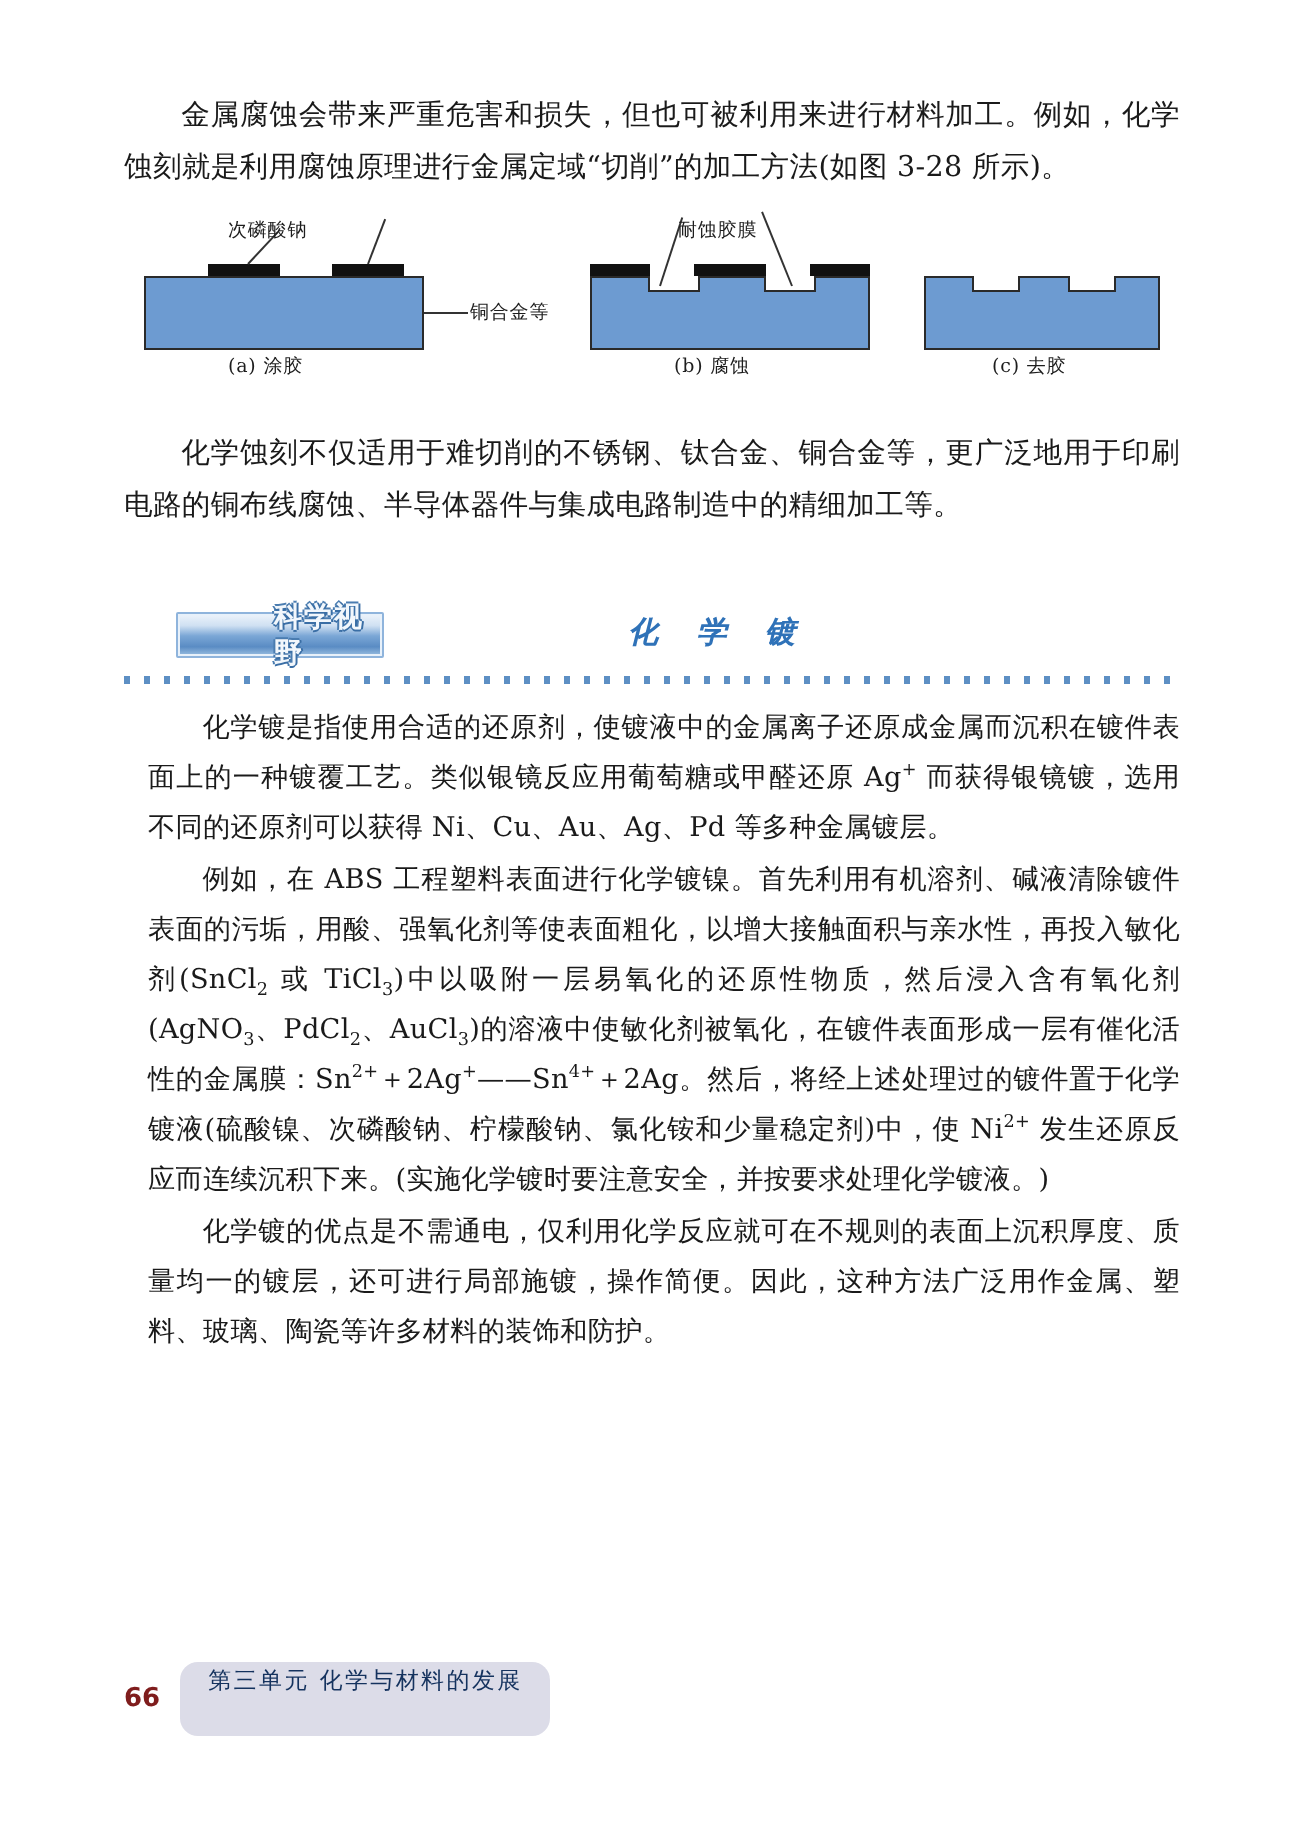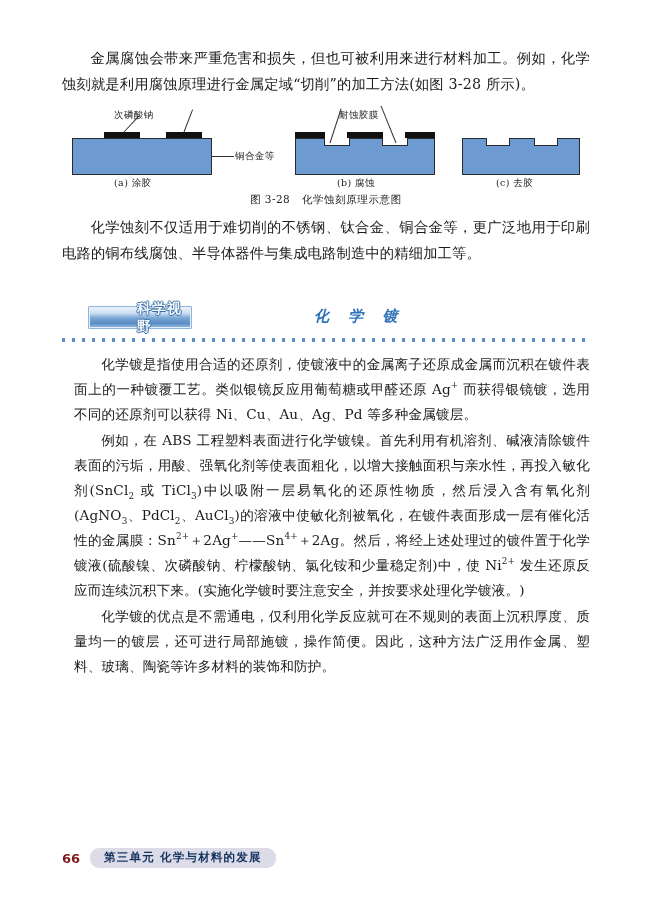--- a/index.html
+++ b/index.html
@@ -168,23 +168,23 @@
   }
   .folio {
     font-family: "DejaVu Sans", "Liberation Sans", sans-serif;
     font-weight: bold;
     font-size: 13px;
     color: #7f1d1d;
   }
   .footer-chip {
     background: #dcdce8;
     border-radius: 9px;
-    padding: 2px 14px 3px 14px;
+    padding: 2px 14px 20px 14px;
     font-size: 11.5px;
-    font-weight: bold;
+    font-weight: normal;
     color: #14325e;
     letter-spacing: 1.2px;
     font-family: "DejaVu Sans", "Liberation Sans", sans-serif;
   }
 </style>
 </head>
 <body>
 
 <div class="page">
 
@@ -221,23 +221,20 @@
 
         <div class="panel-label" style="left:275px; top:66px;">(b) 腐蚀</div>
 
         <div class="slab" style="left:400px; top:27px; width:118px; height:37px;"></div>
         <div class="notch" style="left:424px; top:27px; width:22px; height:7px; background:#ffffff; border-top:none;"></div>
         <div class="notch" style="left:472px; top:27px; width:22px; height:7px; background:#ffffff; border-top:none;"></div>
 
         <div class="panel-label" style="left:434px; top:66px;">(c) 去胶</div>
       </div>
 
-      <div class="fig-caption">
-        <span class="num">图 3-28</span>&nbsp;&nbsp;&nbsp;<span>化学蚀刻原理示意图</span>
-      </div>
     </div>
 
     <p class="para">化学蚀刻不仅适用于难切削的不锈钢、钛合金、铜合金等，更广泛地用于印刷电路的铜布线腐蚀、半导体器件与集成电路制造中的精细加工等。</p>
 
     <div class="sci-header">
       <div class="badge">
         <span class="badge-text">科学视野</span>
       </div>
       <div class="sci-title">化 学 镀</div>
     </div>

